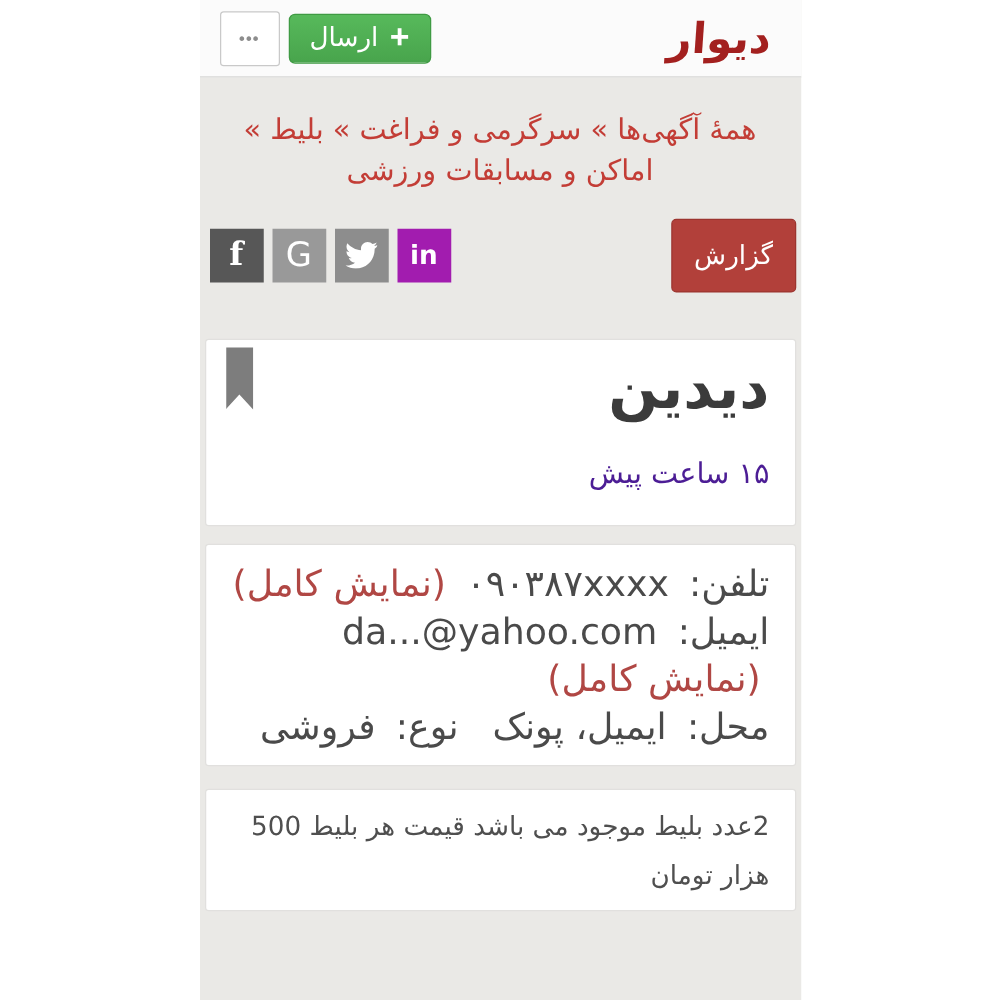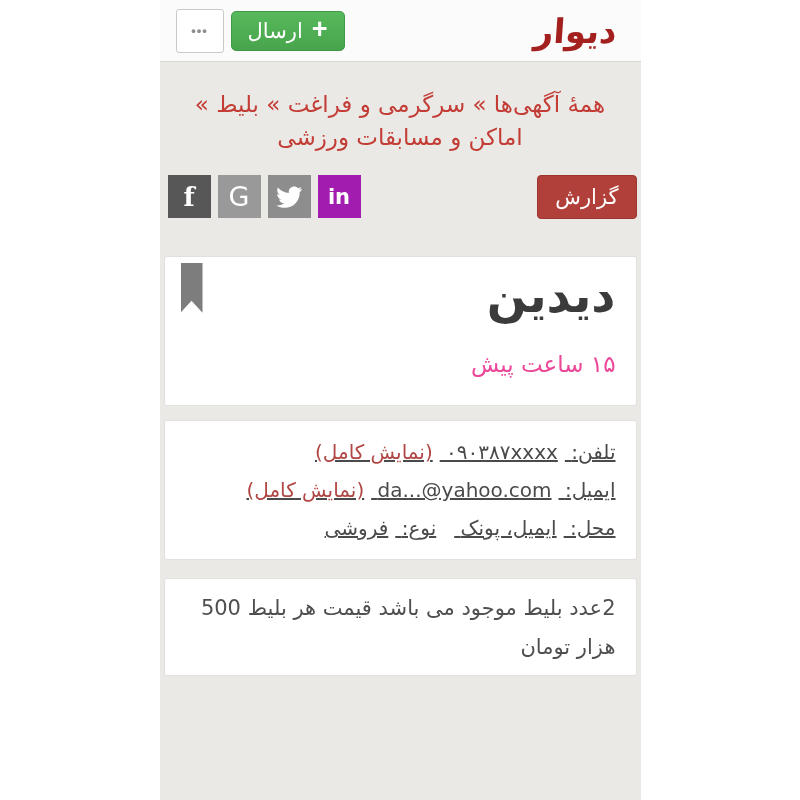--- a/index.html
+++ b/index.html
@@ -89,21 +89,21 @@
     align-items: center;
     justify-content: space-between;
     padding: 16px 4px 0 8px;
   }
   .report-btn {
     background: #b2403a;
     border: 1px solid #9c342f;
     border-radius: 4px;
     color: #ffffff;
     font-size: 21px;
-    height: 44px;
+    height: 59px;
     padding: 0 17px;
     cursor: pointer;
   }
   .social-icons {
     direction: ltr;
     display: flex;
     gap: 7px;
   }
   .sq {
     width: 43px; height: 43px;
@@ -143,29 +143,28 @@
   .listing-title {
     margin: 0;
     font-size: 47px;
     font-weight: bold;
     color: #3b3b3b;
     line-height: 1.25;
   }
   .listing-time {
     display: block;
     margin-top: 26px;
-    color: #ec4899;
+    color: #4c1d95;
     font-size: 23px;
   }
   .details-card {
     margin-top: 14px;
     padding: 12px 20px;
-    font-size: 20px;
+    font-size: 29px;
     color: #4a4a4a;
-    text-decoration: underline;
   }
   .details-row { line-height: 38px; }
   .details-row span + span { margin-right: 7px; }
   .details-row .big-gap { margin-right: 18px; }
   .show-full {
     color: #b04744;
     cursor: pointer;
   }
   .desc-card {
     margin-top: 18px;

